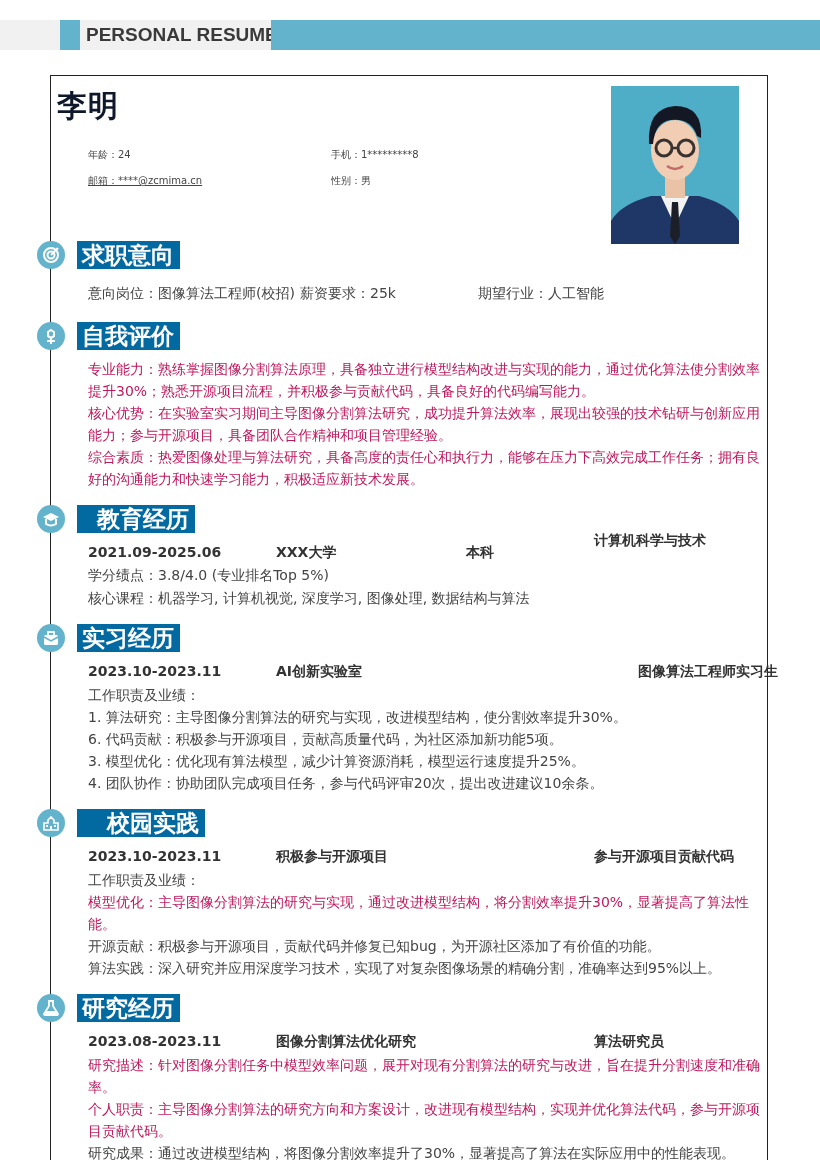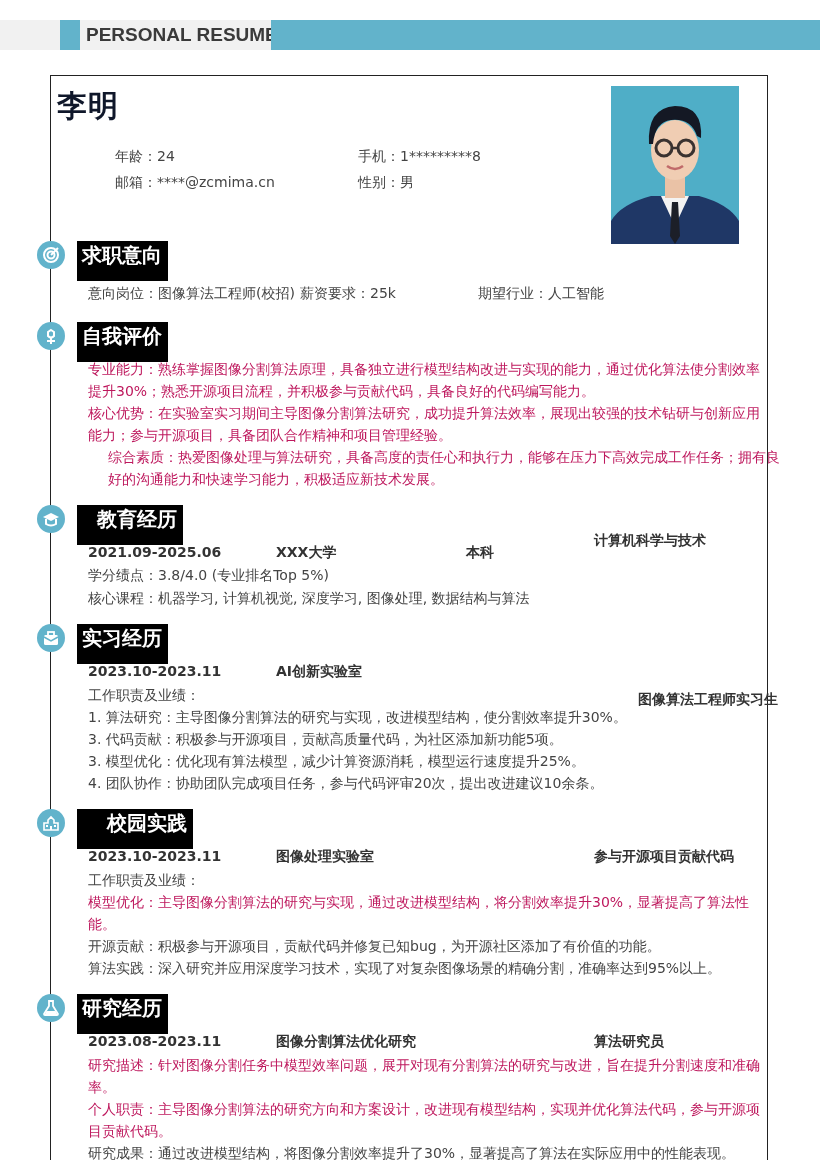--- a/index.html
+++ b/index.html
@@ -9,44 +9,44 @@
     color:#333; position:relative;
   }
   .topband { position:absolute; left:0; top:20px; width:820px; height:30px; background:#f1f1f1; }
   .topband .tealsq { position:absolute; left:60px; top:0; width:20px; height:30px; background:#62b3cb; }
   .topband .title { position:absolute; left:86px; top:0; height:30px; line-height:30px; font-size:19px; font-weight:bold; color:#3a3a3a; font-family:"Liberation Sans", sans-serif; letter-spacing:0px; }
   .topband .tealbar { position:absolute; left:271px; top:0; right:0; height:30px; background:#62b3cb; }
 
   .frame { position:absolute; left:50px; top:75px; width:718px; height:1100px; border:1px solid #222; border-bottom:none; box-sizing:border-box; }
 
   .name { position:absolute; left:57px; top:86px; font-size:30px; font-weight:bold; color:#0f172a; letter-spacing:1px; }
-  .info { position:absolute; font-size:14px; color:#444;margin-left:27px; }
+  .info { position:absolute; font-size:10px; color:#444; }
   .photo { position:absolute; left:611px; top:86px; width:128px; height:158px; background:#4faec7; overflow:hidden; }
 
   .sec-icon { position:absolute; left:37px; width:28px; height:28px; border-radius:50%; background:#62b3cb; display:flex; align-items:center; justify-content:center; }
-  .sec-title { position:absolute; left:77px; height:40px; line-height:28px; padding:0 6px 0 5px; background:#000000; color:#fff; font-size:20px; font-weight:bold; }
+  .sec-title { position:absolute; left:77px; height:28px; line-height:28px; padding:0 6px 0 5px; background:#0369a1; color:#fff; font-size:23px; font-weight:bold; }
   .line { position:absolute; left:88px; font-size:14px; color:#444; line-height:22px; white-space:nowrap; }
   .para { position:absolute; left:88px; width:680px; font-size:14px; color:#be185d; line-height:22px; }
   .bold { font-weight:bold; color:#333; }
 </style>
 </head>
 <body>
 
 <div class="topband">
   <div class="tealsq"></div>
   <div class="title">PERSONAL RESUME</div>
   <div class="tealbar"></div>
 </div>
 
 <div class="frame"></div>
 
 <div class="name">李明</div>
 <div class="info" style="left:88px;top:148px;"><span>年龄：</span><span>24</span></div>
 <div class="info" style="left:331px;top:148px;"><span>手机：</span><span>1*********8</span></div>
-<div class="info" style="left:88px;top:174px;"><span>邮箱：</span><span>****@zcmima.cn</span></div>
+<div class="info" style="left:88px;top:174px;text-decoration:underline;"><span>邮箱：</span><span>****@zcmima.cn</span></div>
 <div class="info" style="left:331px;top:174px;"><span>性别：</span><span>男</span></div>
 
 <div class="photo">
   <svg width="128" height="158" viewBox="0 0 128 158">
     <rect width="128" height="158" fill="#4faec7"></rect>
     <path d="M0 158 L0 135 Q10 118 40 110 L88 110 Q118 118 128 135 L128 158 Z" fill="#1f3766"></path>
     <path d="M50 110 L64 140 L78 110 Z" fill="#f3f3f3"></path>
     <path d="M61 116 L67 116 L69 150 L64 158 L59 150 Z" fill="#1c1f28"></path>
     <rect x="54" y="88" width="20" height="24" fill="#eac2a6"></rect>
     <ellipse cx="64" cy="64" rx="24" ry="30" fill="#f0cdb3"></ellipse>
@@ -73,21 +73,21 @@
 <div class="sec-icon" style="top:322px;">
   <svg width="18" height="18" viewBox="0 0 18 18">
       <path d="M9 3 L12 5 L12 9 Q9 12 6 9 L6 5 Z" fill="none" stroke="#fff" stroke-width="2"></path>
       <line x1="9" y1="11" x2="9" y2="17" stroke="#fff" stroke-width="2"></line>
       <line x1="5" y1="14" x2="13" y2="14" stroke="#fff" stroke-width="2"></line>
     </svg>
 </div>
 <div class="sec-title" style="top:322px;">自我评价</div>
 <div class="para" style="top:358px;">专业能力：熟练掌握图像分割算法原理，具备独立进行模型结构改进与实现的能力，通过优化算法使分割效率提升30%；熟悉开源项目流程，并积极参与贡献代码，具备良好的代码编写能力。</div>
 <div class="para" style="top:402px;">核心优势：在实验室实习期间主导图像分割算法研究，成功提升算法效率，展现出较强的技术钻研与创新应用能力；参与开源项目，具备团队合作精神和项目管理经验。</div>
-<div class="para" style="top:446px;margin-left:20px;">综合素质：热爱图像处理与算法研究，具备高度的责任心和执行力，能够在压力下高效完成工作任务；拥有良好的沟通能力和快速学习能力，积极适应新技术发展。</div>
+<div class="para" style="top:446px;">综合素质：热爱图像处理与算法研究，具备高度的责任心和执行力，能够在压力下高效完成工作任务；拥有良好的沟通能力和快速学习能力，积极适应新技术发展。</div>
 
 <div class="sec-icon" style="top:505px;">
   <svg width="18" height="18" viewBox="0 0 18 18">
       <path d="M1 7 L9 3 L17 7 L9 11 Z" fill="#fff"></path>
       <path d="M4 9 L4 14 Q9 17 14 14 L14 9" fill="none" stroke="#fff" stroke-width="2"></path>
     </svg>
 </div>
 <div class="sec-title" style="top:505px;padding-left:20px;">教育经历</div>
 <div class="line bold" style="top:541px;">2021.09-2025.06</div>
 <div class="line bold" style="top:541px;left:276px;">XXX大学</div>
@@ -99,38 +99,38 @@
 <div class="sec-icon" style="top:624px;">
   <svg width="18" height="18" viewBox="0 0 18 18">
       <rect x="2" y="6" width="14" height="10" rx="1.5" fill="#fff"></rect>
       <rect x="6" y="3" width="6" height="4" fill="none" stroke="#fff" stroke-width="1.8"></rect>
       <path d="M2 8 L9 12 L16 8" stroke="#62b3cb" stroke-width="1.5" fill="none"></path>
     </svg>
 </div>
 <div class="sec-title" style="top:624px;">实习经历</div>
 <div class="line bold" style="top:660px;">2023.10-2023.11</div>
 <div class="line bold" style="top:660px;left:276px;">AI创新实验室</div>
-<div class="line bold" style="top:688px;left:594px;padding-left:44px;">图像算法工程师实习生</div>
+<div class="line bold" style="top:660px;left:594px;padding-left:44px;">图像算法工程师实习生</div>
 <div class="line" style="top:684px;">工作职责及业绩：</div>
 <div class="line" style="top:706px;">1. 算法研究：主导图像分割算法的研究与实现，改进模型结构，使分割效率提升30%。</div>
-<div class="line" style="top:728px;">3. 代码贡献：积极参与开源项目，贡献高质量代码，为社区添加新功能5项。</div>
+<div class="line" style="top:728px;">6. 代码贡献：积极参与开源项目，贡献高质量代码，为社区添加新功能5项。</div>
 <div class="line" style="top:750px;">3. 模型优化：优化现有算法模型，减少计算资源消耗，模型运行速度提升25%。</div>
 <div class="line" style="top:772px;">4. 团队协作：协助团队完成项目任务，参与代码评审20次，提出改进建议10余条。</div>
 
 <div class="sec-icon" style="top:809px;">
   <svg width="18" height="18" viewBox="0 0 18 18">
       <path d="M6 6 L9 3 L12 6 L12 9 L16 9 L16 16 L2 16 L2 9 L6 9 Z" fill="none" stroke="#fff" stroke-width="1.6"></path>
       <rect x="8" y="12" width="2" height="4" fill="#fff"></rect>
       <rect x="4" y="11" width="2" height="2" fill="#fff"></rect>
       <rect x="12" y="11" width="2" height="2" fill="#fff"></rect>
     </svg>
 </div>
 <div class="sec-title" style="top:809px;padding-left:30px;">校园实践</div>
 <div class="line bold" style="top:845px;">2023.10-2023.11</div>
-<div class="line bold" style="top:845px;left:276px;">图像处理实验室</div>
+<div class="line bold" style="top:845px;left:276px;">积极参与开源项目</div>
 <div class="line bold" style="top:845px;left:594px;">参与开源项目贡献代码</div>
 <div class="line" style="top:869px;">工作职责及业绩：</div>
 <div class="para" style="top:891px;">模型优化：主导图像分割算法的研究与实现，通过改进模型结构，将分割效率提升30%，显著提高了算法性能。</div>
 <div class="line" style="top:935px;">开源贡献：积极参与开源项目，贡献代码并修复已知bug，为开源社区添加了有价值的功能。</div>
 <div class="line" style="top:957px;">算法实践：深入研究并应用深度学习技术，实现了对复杂图像场景的精确分割，准确率达到95%以上。</div>
 
 <div class="sec-icon" style="top:994px;">
   <svg width="18" height="18" viewBox="0 0 18 18">
       <path d="M7 2 L11 2 L11 7 L16 15 Q16 16 15 16 L3 16 Q2 16 2 15 L7 7 Z" fill="none" stroke="#fff" stroke-width="1.8"></path>
       <path d="M4.5 12 L13.5 12 L15 15 L3 15 Z" fill="#fff"></path>

